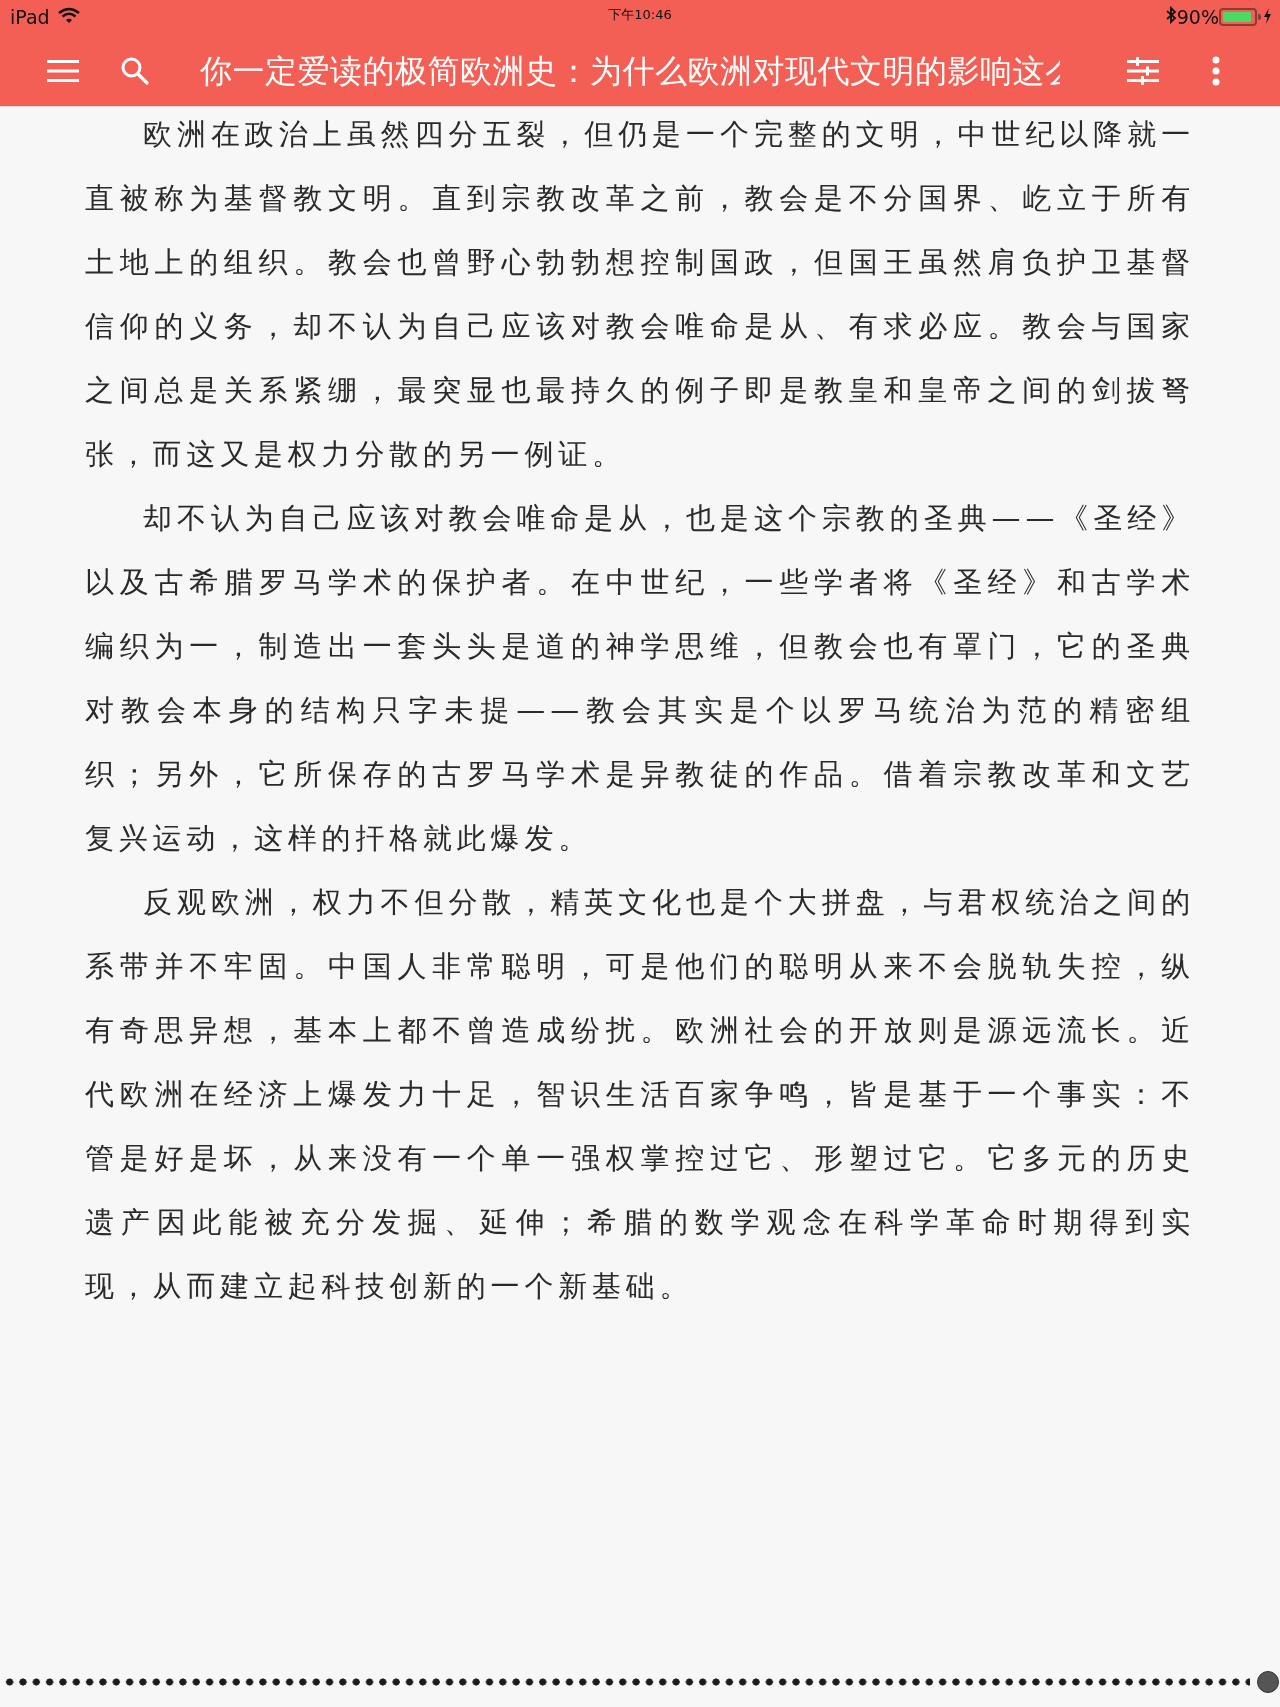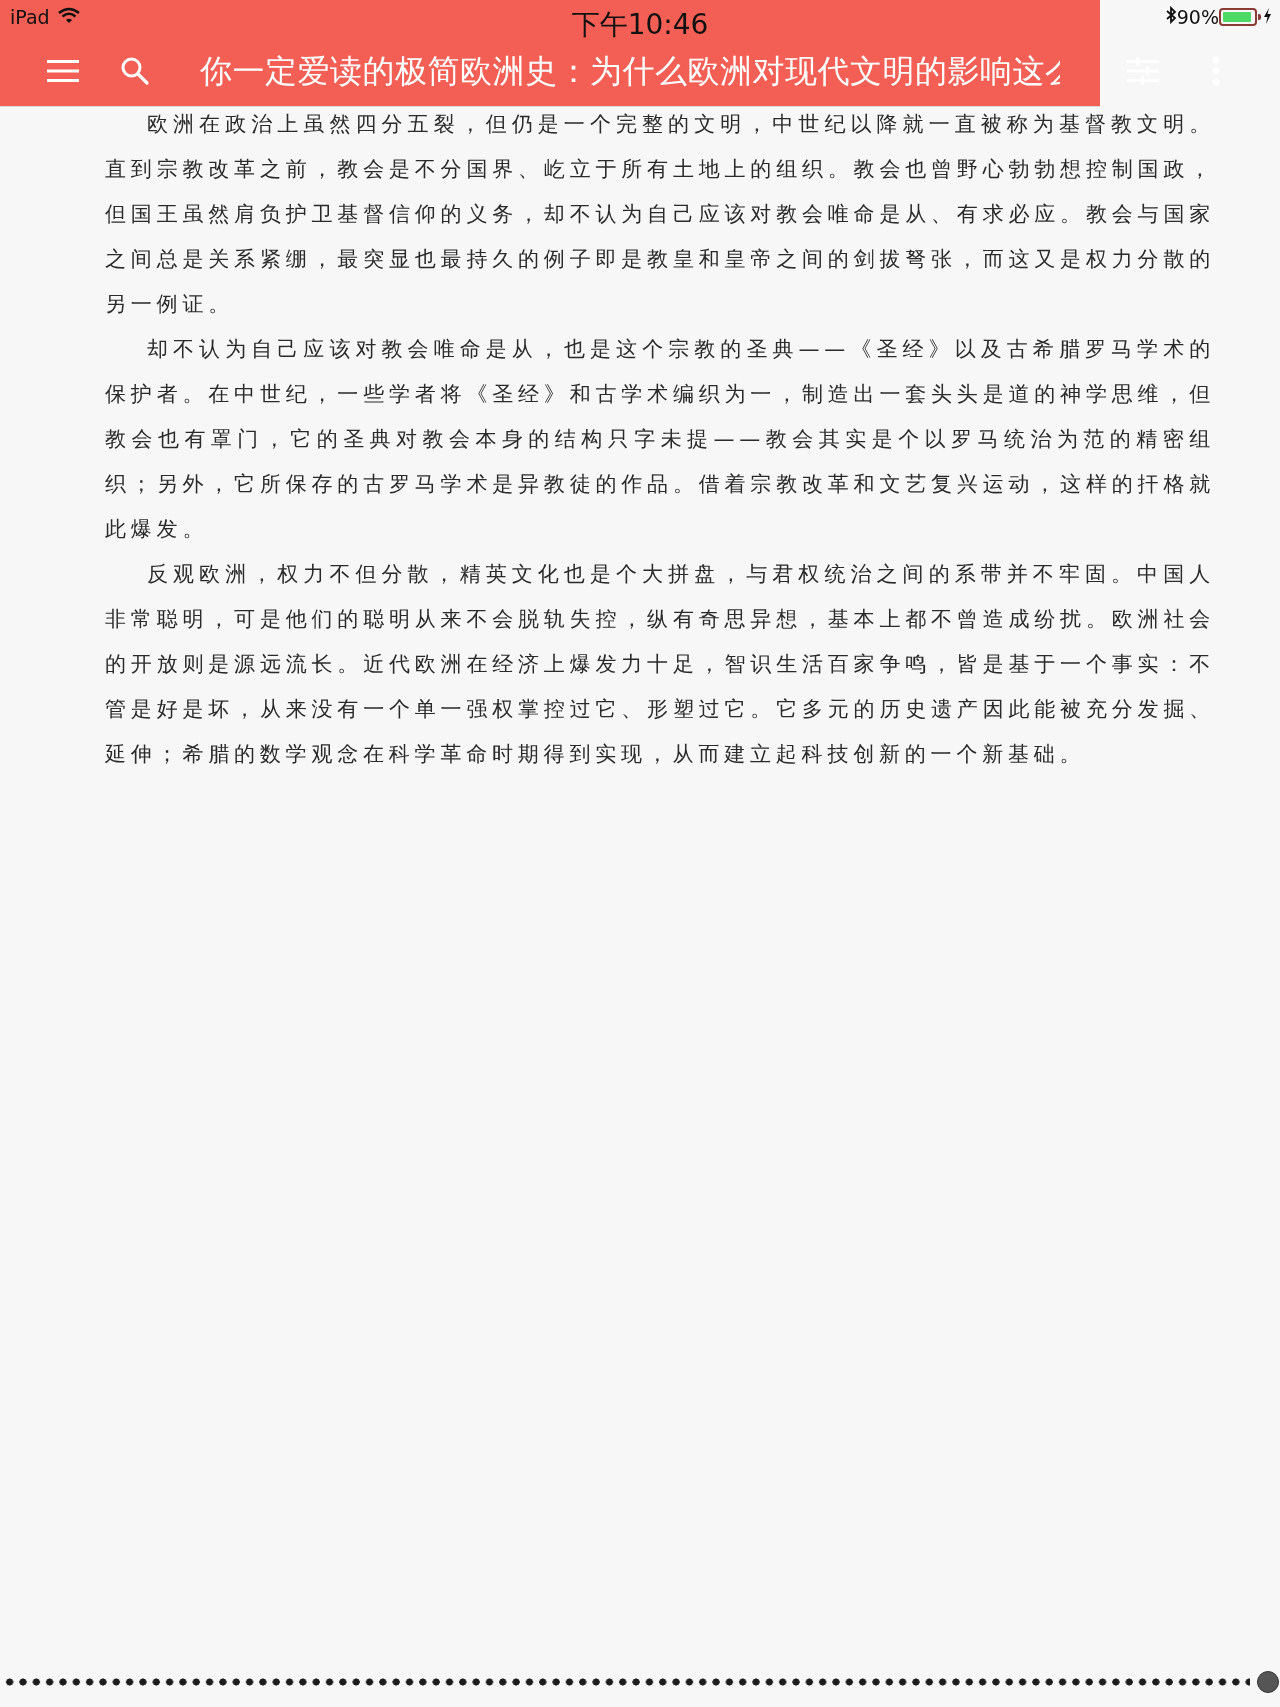--- a/index.html
+++ b/index.html
@@ -3,30 +3,30 @@
   <meta charset="utf-8">
   <style>
     html, body { margin: 0; padding: 0; }
     body {
       width: 1280px; height: 1707px; overflow: hidden;
       background: #f7f7f7;
       font-family: "DejaVu Sans", "Liberation Sans", sans-serif;
       position: relative;
     }
     .topbar {
-      position: absolute; left: 0; top: 0; width: 1100px; height: 106px;
+      position: absolute; left: 0; top: 0; width: 1280px; height: 106px;
       background: #f45f55;
       border-bottom: 1px solid #d9d9d9;
     }
     .status {
       position: absolute; left: 0; top: 0; width: 1280px; height: 34px;
       color: #111; font-size: 19px;
     }
     .status .left { position: absolute; left: 10px; top: 6px; display: flex; align-items: center; gap: 8px; }
-    .status .center { position: absolute; left: 0; right: 0; top: 6px; text-align: center; font-size: 28px; }
+    .status .center { position: absolute; left: 0; right: 0; top: 6px; text-align: center; font-size: 13px; }
     .status .right { position: absolute; right: 8px; top: 6px; display: flex; align-items: center; }
     .battery {
       width: 38px; height: 18px; border: 2px solid #8a3b35; border-radius: 4px;
       box-sizing: border-box; padding: 2px; position: relative;
     }
     .battery .fill { height: 100%; background: #4cd964; border-radius: 1px; }
     .battery::after {
       content: ""; position: absolute; right: -6px; top: 4px; width: 3px; height: 6px;
       background: #8a3b35; border-radius: 0 2px 2px 0;
     }
@@ -37,25 +37,24 @@
       position: absolute; top: 14px; width: 42px; height: 42px;
       display: flex; align-items: center; justify-content: center; cursor: pointer;
     }
     .title {
       position: absolute; left: 200px; right: 220px; top: 14px; height: 42px;
       color: #fff; font-size: 32px; line-height: 42px; text-align: center;
       white-space: nowrap; overflow: hidden; letter-spacing: 0.5px;
     }
     .content {
       position: absolute; left: 85px; top: 102px; width: 1110px;
-      color: #2a2a2a; font-size: 21px; line-height: 45px;
+      color: #2a2a2a; font-size: 29px; line-height: 64px;
       font-family: "DejaVu Sans", sans-serif;
       letter-spacing: 4.8px;
       text-align: justify;
-      margin-left: 20px;
     }
     .content p { margin: 0; text-indent: 2em; }
     .progress {
       position: absolute; left: 0; top: 1670px; width: 1280px; height: 26px;
     }
     .dots {
       position: absolute; left: 3px; right: 30px; top: 8px; height: 8px;
       background-image: radial-gradient(circle, #1c1c1c 3.3px, transparent 3.8px);
       background-size: 13.33px 8px;
       background-repeat: repeat-x;

